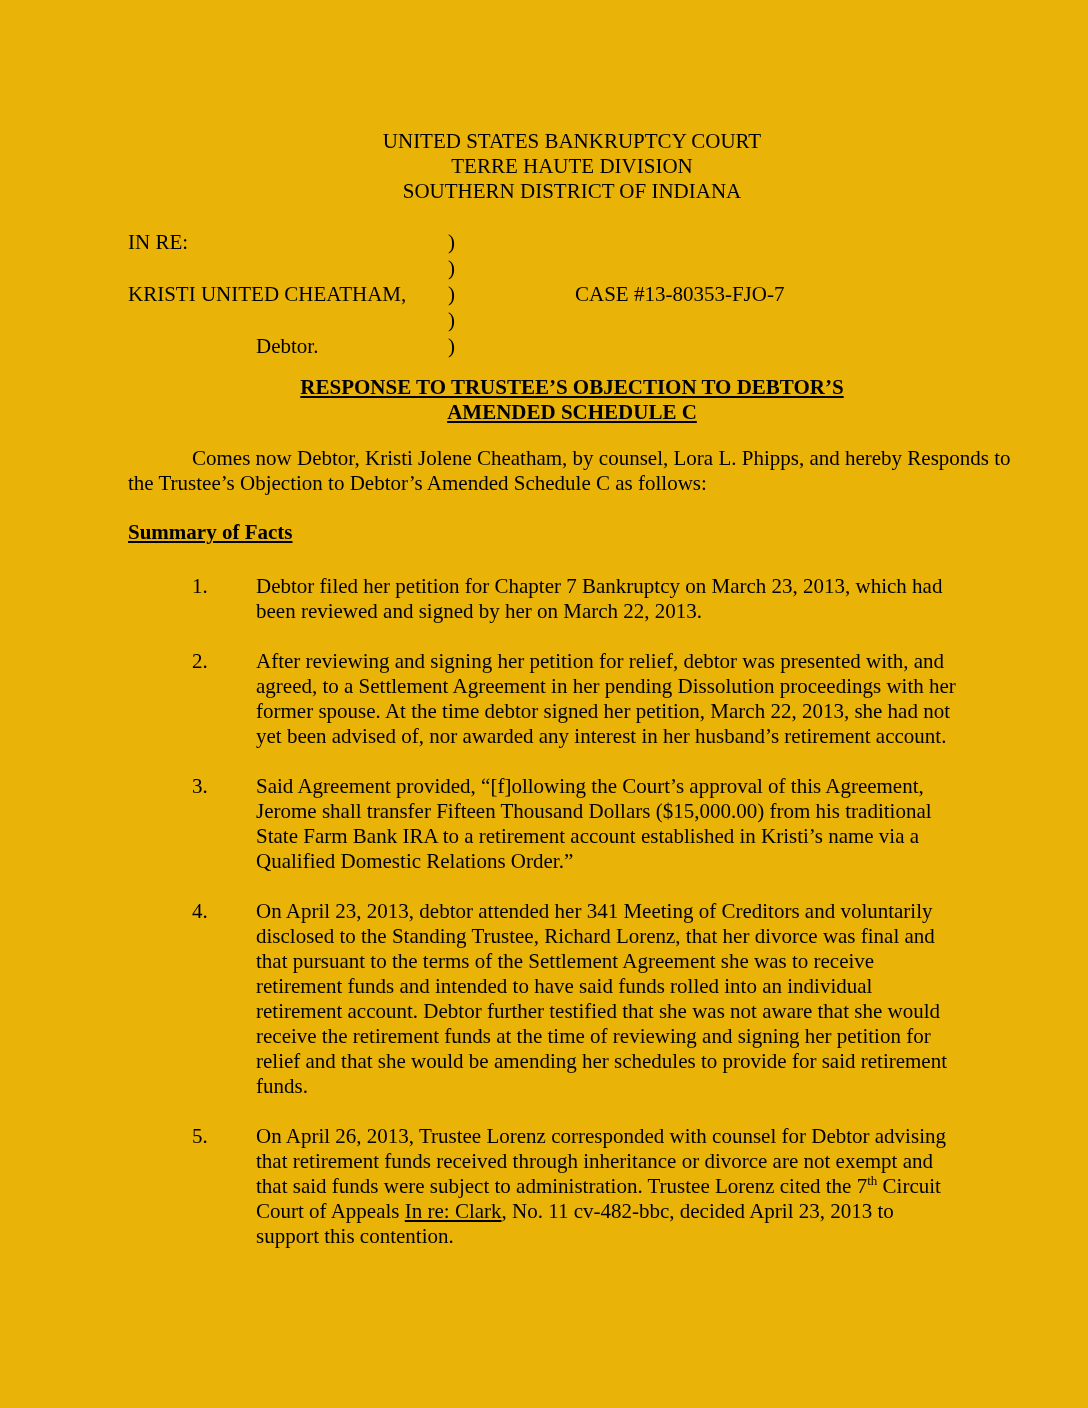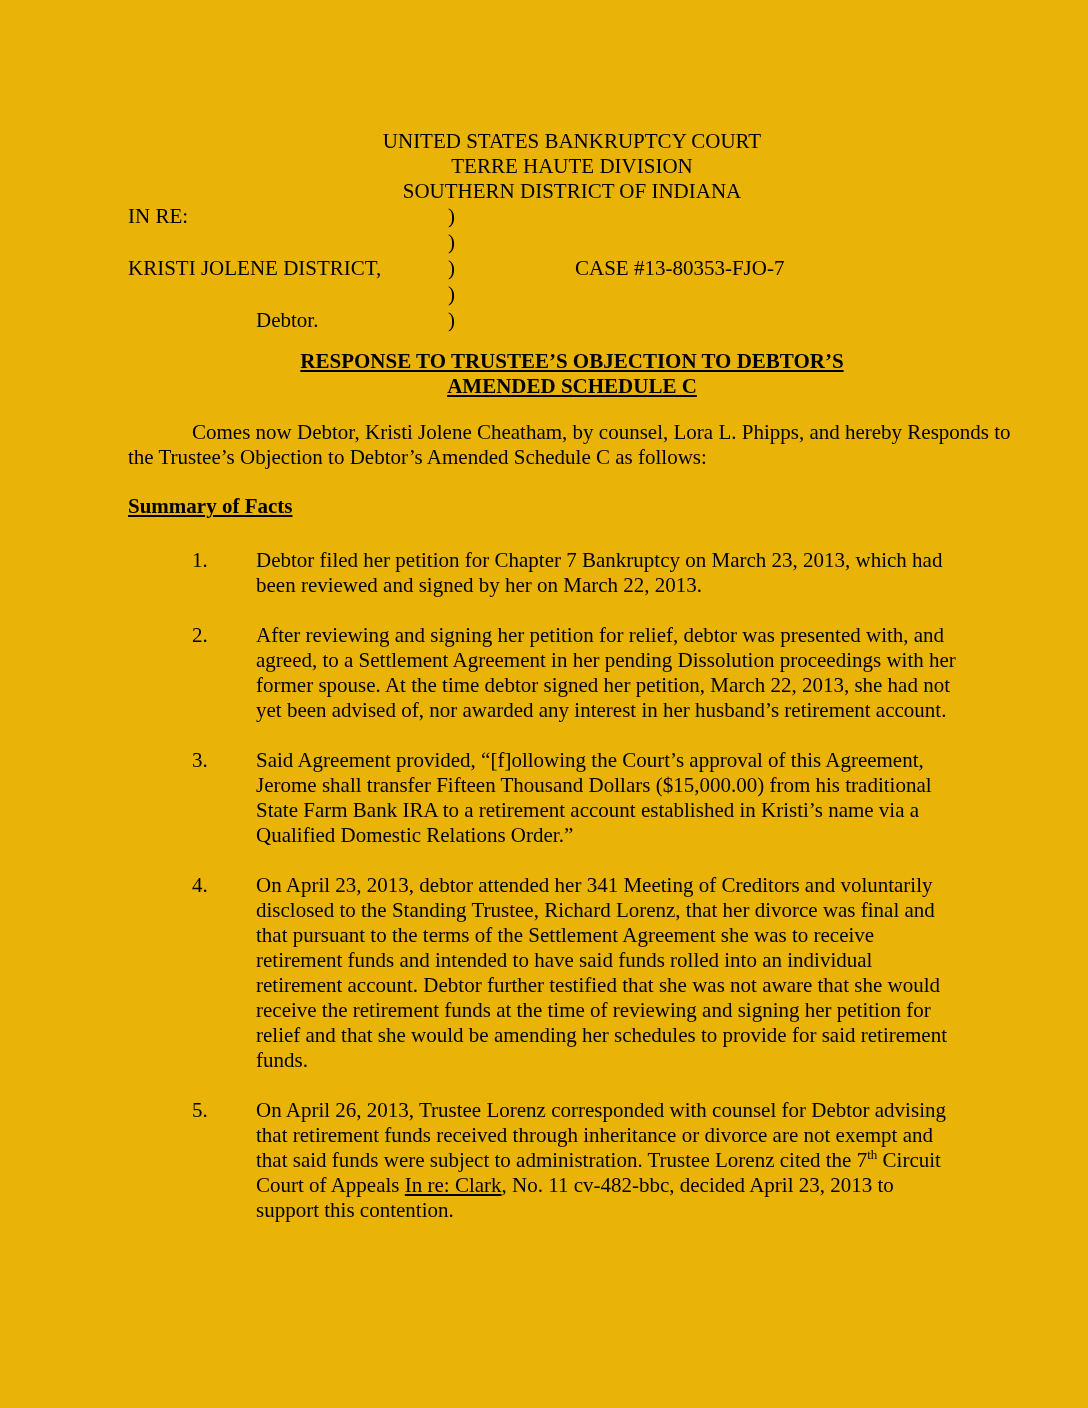--- a/index.html
+++ b/index.html
@@ -16,21 +16,21 @@
     font-family: Liberation Serif, serif;
     font-size: 21px;
     line-height: 25px;
     box-sizing: border-box;
     padding: 129px 72px 0 128px;
     overflow: hidden;
   }
   .court-header { text-align: center; }
   .court-header div { height: 25px; }
 
-  .caption { }
+  .caption { margin-top: 26px; }
   .cap-row { position: relative; height: 26px; }
   .cap-left { position: absolute; left: 0; top: 0; white-space: nowrap; }
   .cap-left.indented { left: 128px; }
   .cap-paren { position: absolute; left: 320px; top: 0; }
   .cap-right { position: absolute; left: 447px; top: 0; white-space: nowrap; }
 
   .doc-title { margin-top: 15px; text-align: center; font-weight: bold; }
   .doc-title .title-line { text-decoration: underline; height: 25px; }
 
   .opening { text-indent: 64px; }
@@ -59,21 +59,21 @@
 
   <div class="caption">
     <div class="cap-row">
       <span class="cap-left">IN RE:</span>
       <span class="cap-paren">)</span>
     </div>
     <div class="cap-row">
       <span class="cap-paren">)</span>
     </div>
     <div class="cap-row">
-      <span class="cap-left">KRISTI JOLENE DISTRICT,</span>
+      <span class="cap-left">KRISTI UNITED CHEATHAM,</span>
       <span class="cap-paren">)</span>
       <span class="cap-right">CASE #13-80353-FJO-7</span>
     </div>
     <div class="cap-row">
       <span class="cap-paren">)</span>
     </div>
     <div class="cap-row">
       <span class="cap-left indented">Debtor.</span>
       <span class="cap-paren">)</span>
     </div>

